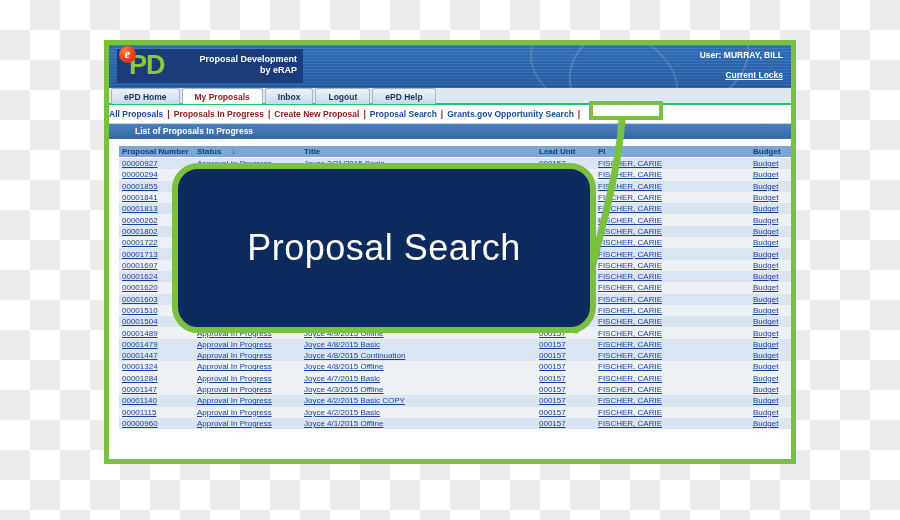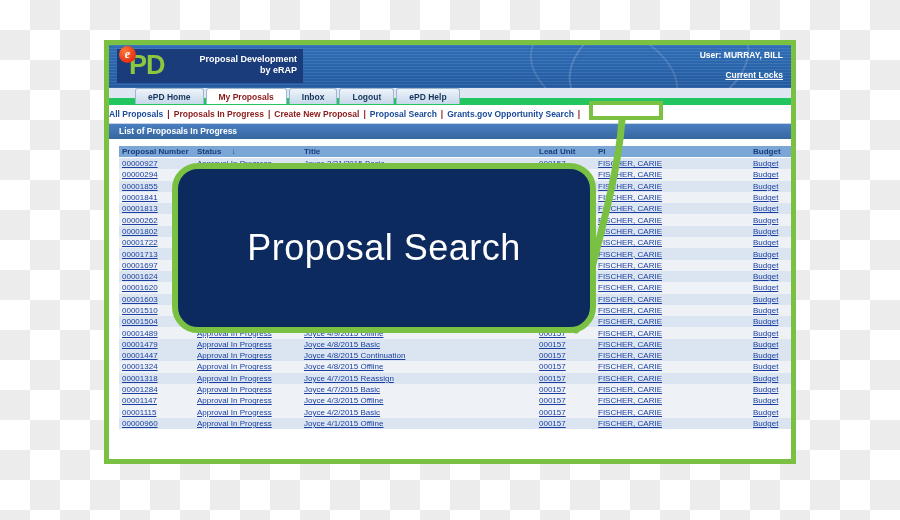--- a/index.html
+++ b/index.html
@@ -60,22 +60,22 @@
   .user-line{
     position:absolute;right:8px;top:5px;color:#ffffff;font-size:8.5px;font-weight:bold;
   }
   .locks-line{
     position:absolute;right:8px;top:25px;color:#ffffff;font-size:8.5px;
     font-weight:bold;text-decoration:underline;cursor:pointer;
   }
 
   
   .tabstrip{
-    position:relative;height:17px;background:#dfe8f2;border-bottom:7px solid #22c55e;
-    padding-left:26px;box-sizing:border-box;
+    position:relative;height:17px;background:#dfe8f2;border-bottom:2px solid #22c55e;
+    padding-left:2px;box-sizing:border-box;
   }
   .tab{
     display:inline-block;height:16px;line-height:16px;padding:0 12px;
     font-size:8.5px;font-weight:bold;color:#17365d;cursor:pointer;
     background:linear-gradient(to bottom,#eef4fb,#c7d8ea);
     border:1px solid #9fb6d0;border-bottom:none;margin-right:2px;
     border-radius:3px 3px 0 0;vertical-align:top;box-sizing:border-box;
   }
   .tab.active{
     background:#ffffff;color:#8b1a1a;border-color:#9fb6d0;
@@ -86,21 +86,21 @@
     height:18px;line-height:18px;text-align:left;padding-right:12px;
     background:#ffffff;font-size:8.5px;font-weight:bold;white-space:nowrap;
     border-bottom:1px solid #c3d3e6;
   }
   .subnav a{color:#1a4a99;text-decoration:none;cursor:pointer;}
   .subnav a.cur{color:#8b1a1a;}
   .subnav .sep{color:#8b1a1a;margin:0 4px;}
 
   
   .section-head{
-    height:15px;line-height:15px;padding-left:10px;
+    height:15px;line-height:15px;padding-left:26px;
     background:linear-gradient(to bottom,#4a7fc1,#36679f);
     color:#ffffff;font-size:8.5px;font-weight:bold;
     border-bottom:1px solid #ffffff;
   }
   .pad{background:#ffffff;height:6px;}
 
   
   .tbl-wrap{padding:0 8px 0 10px;background:#ffffff;}
   table.list{width:100%;border-collapse:collapse;table-layout:fixed;}
   table.list th{
@@ -327,40 +327,40 @@
               <td class="c-budget"><a>Budget</a></td>
             </tr>
             <tr class="even">
               <td class="c-num"><a>00001324</a></td>
               <td class="c-status"><a>Approval In Progress</a></td>
               <td class="c-title"><a>Joyce 4/8/2015 Offline</a></td>
               <td class="c-unit"><a>000157</a></td>
               <td class="c-pi"><a>FISCHER, CARIE</a></td>
               <td class="c-budget"><a>Budget</a></td>
             </tr>
-            <tr class="odd">
-              <td class="c-num"><a>00001318</a></td>
-              <td class="c-status"><a>Approval In Progress</a></td>
-              <td class="c-title"><a>Joyce 4/7/2015 Reassign</a></td>
-              <td class="c-unit"><a>000157</a></td>
-              <td class="c-pi"><a>FISCHER, CARIE</a></td>
-              <td class="c-budget"><a>Budget</a></td>
-            </tr>
             <tr class="even">
               <td class="c-num"><a>00001284</a></td>
               <td class="c-status"><a>Approval In Progress</a></td>
               <td class="c-title"><a>Joyce 4/7/2015 Basic</a></td>
               <td class="c-unit"><a>000157</a></td>
               <td class="c-pi"><a>FISCHER, CARIE</a></td>
               <td class="c-budget"><a>Budget</a></td>
             </tr>
             <tr class="even">
               <td class="c-num"><a>00001147</a></td>
               <td class="c-status"><a>Approval In Progress</a></td>
               <td class="c-title"><a>Joyce 4/3/2015 Offline</a></td>
+              <td class="c-unit"><a>000157</a></td>
+              <td class="c-pi"><a>FISCHER, CARIE</a></td>
+              <td class="c-budget"><a>Budget</a></td>
+            </tr>
+            <tr class="odd">
+              <td class="c-num"><a>00001140</a></td>
+              <td class="c-status"><a>Approval In Progress</a></td>
+              <td class="c-title"><a>Joyce 4/2/2015 Basic COPY</a></td>
               <td class="c-unit"><a>000157</a></td>
               <td class="c-pi"><a>FISCHER, CARIE</a></td>
               <td class="c-budget"><a>Budget</a></td>
             </tr>
             <tr class="even">
               <td class="c-num"><a>00001115</a></td>
               <td class="c-status"><a>Approval In Progress</a></td>
               <td class="c-title"><a>Joyce 4/2/2015 Basic</a></td>
               <td class="c-unit"><a>000157</a></td>
               <td class="c-pi"><a>FISCHER, CARIE</a></td>

